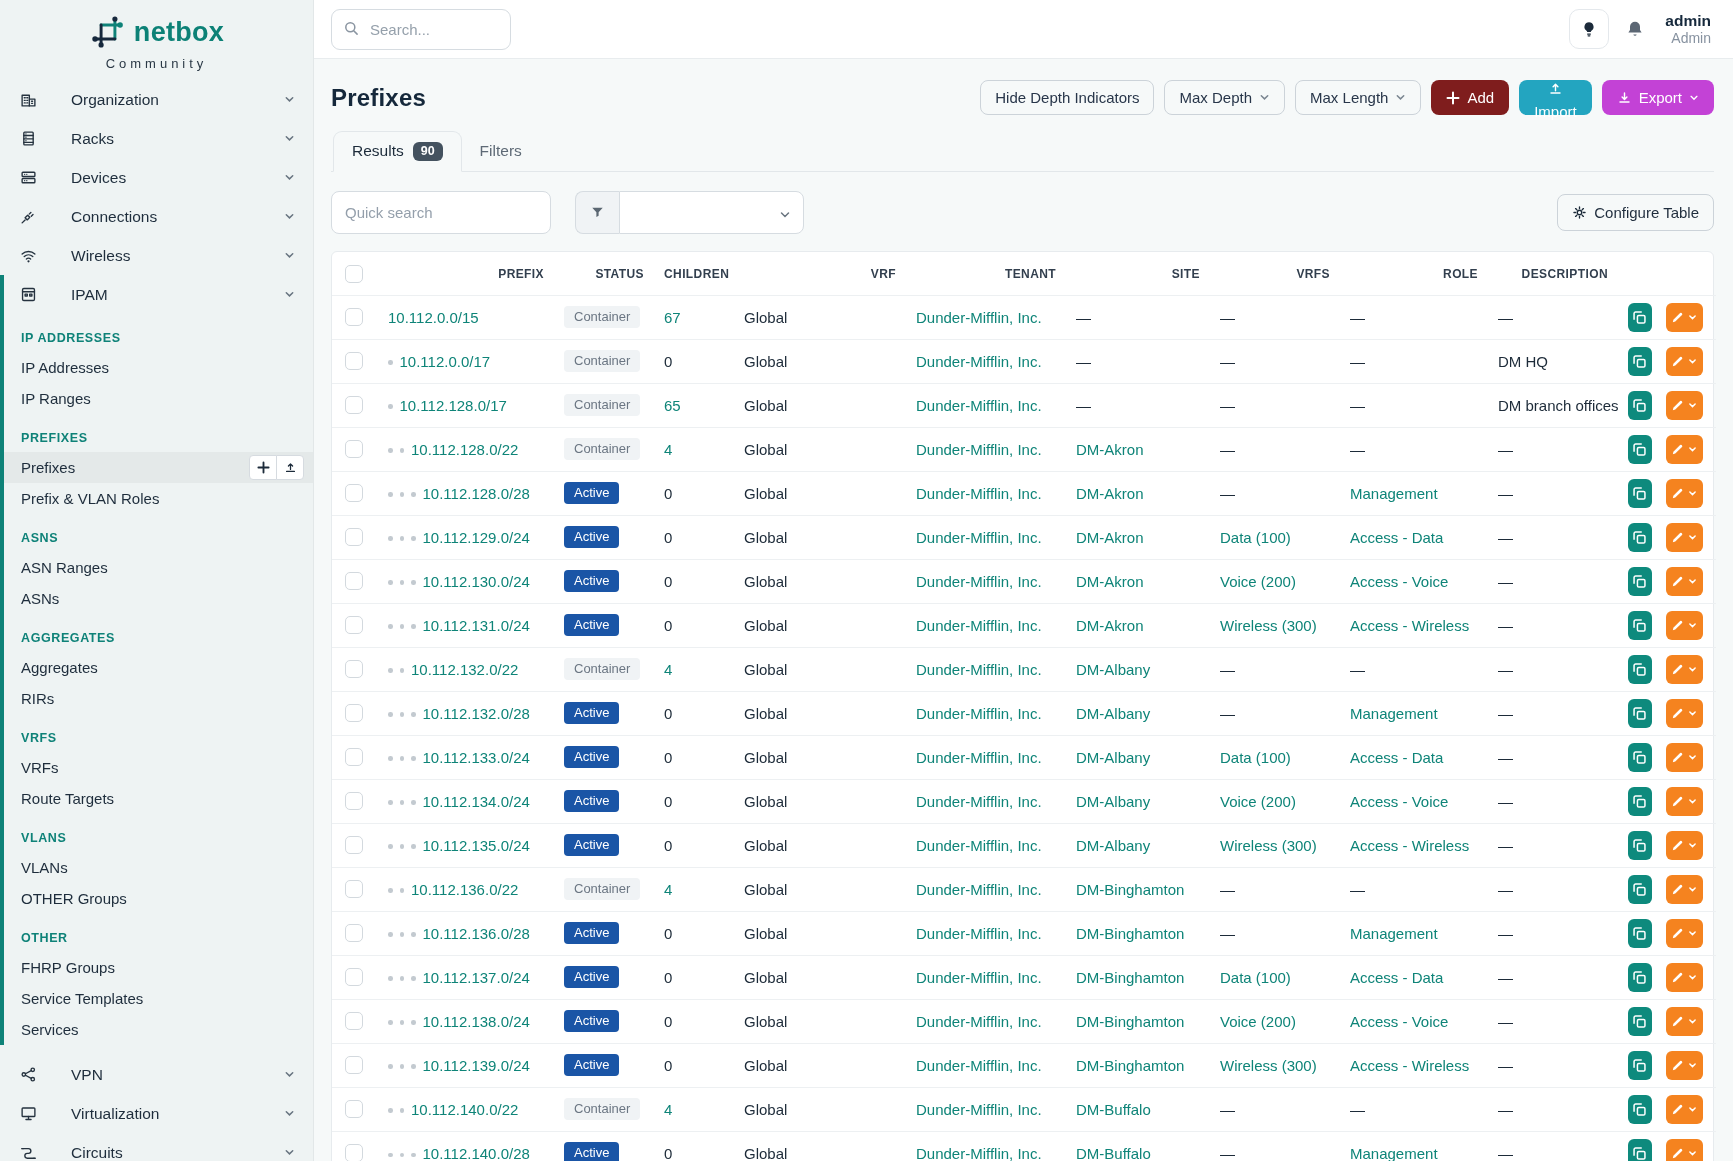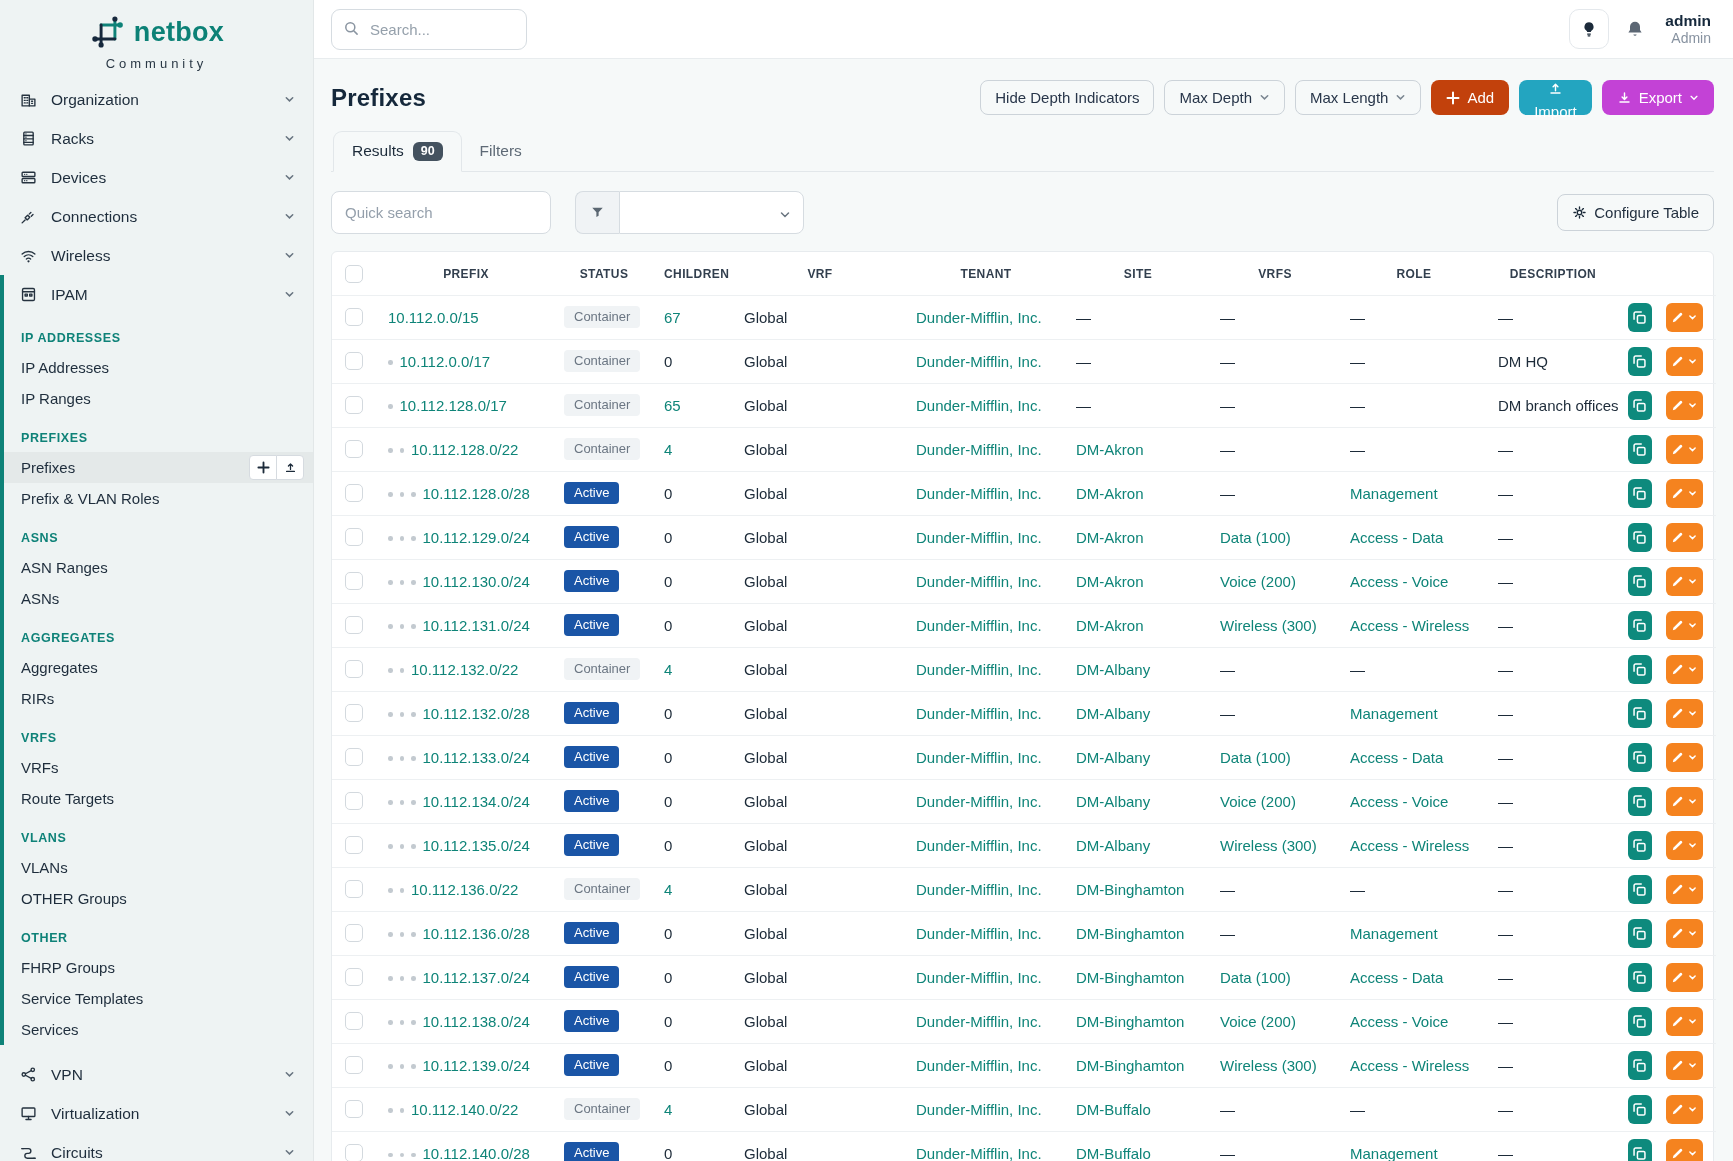--- a/index.html
+++ b/index.html
@@ -5,57 +5,57 @@
   html,body{margin:0;padding:0;}
   body{font-family:"Liberation Sans","DejaVu Sans",sans-serif;color:#1d2b39;}
   .app{display:flex;width:1733px;height:1161px;overflow:hidden;background:#f6f9f9;}
 
   
   .sidebar{width:313px;flex:none;background:#eef3f3;border-right:1px solid #e2e7e8;overflow:hidden;}
   .brand{padding:13px 0 9px;text-align:center;}
   .brand-row{display:inline-flex;align-items:center;gap:7px;}
   .brand-name{font-size:27px;font-weight:700;color:#0c8176;letter-spacing:.3px;}
   .brand-sub{font-size:13px;letter-spacing:4px;color:#2a3845;margin-top:1px;font-weight:500;}
-  .nav-item{height:39px;display:flex;align-items:center;padding:0 18px 0 20px;color:#1e2d3c;font-size:15.5px;cursor:pointer;}
+  .nav-item{height:39px;display:flex;align-items:center;padding:0 18px 0 20px;color:#1e2d3c;font-size:15.5px;cursor:pointer;gap:20px;}
   .nav-item .icn{width:18px;margin-right:13px;color:#25323f;display:inline-flex;}
   .nav-item .chev{margin-left:auto;color:#67737f;display:inline-flex;}
   .ipam-block{border-left:4px solid #0e8278;}
   .ipam-block .nav-item{padding-left:16px;}
   .side-header{margin:16px 0 5px;padding-left:17px;font-size:12.5px;font-weight:700;color:#0e8278;letter-spacing:.6px;line-height:17px;}
   .sub-item{height:31px;display:flex;align-items:center;padding-left:17px;font-size:15px;color:#1e2d3c;position:relative;cursor:pointer;}
   .sub-item.active{background:#e4e9e9;}
   .mini-group{position:absolute;right:9px;top:3px;display:flex;}
   .mini-btn{width:28px;height:25px;background:#fff;border:1px solid #d6dbe0;display:flex;align-items:center;justify-content:center;color:#1c2b3a;padding:0;cursor:pointer;}
   .mini-btn:first-child{border-radius:4px 0 0 4px;}
   .mini-btn:last-child{border-radius:0 4px 4px 0;margin-left:-1px;}
   .nav-bottom{margin-top:10px;}
 
   
   .main{flex:1;display:flex;flex-direction:column;min-width:0;}
   .topbar{height:58px;flex:none;background:#fff;border-bottom:1px solid #e8ecee;display:flex;align-items:center;padding:0 22px 0 17px;}
-  .searchbox{position:relative;width:196px;}
+  .searchbox{position:relative;width:180px;}
   .searchbox .icn{position:absolute;left:12px;top:11px;color:#8a95a1;}
   .searchbox input{width:100%;box-sizing:border-box;height:41px;border:1px solid #d6dce1;border-radius:9px;padding:0 10px 0 38px;font-size:15px;color:#2b3a48;background:#fff;outline:none;}
   .searchbox input::placeholder{color:#95a0ab;}
   .topbar-right{margin-left:auto;display:flex;align-items:center;gap:16px;}
   .icon-btn{width:40px;height:40px;background:#fff;border:1px solid #e4e8ec;border-radius:10px;display:flex;align-items:center;justify-content:center;color:#1c2b3a;cursor:pointer;}
   .bell{color:#5c6774;display:inline-flex;cursor:pointer;}
   .userbox{text-align:right;line-height:1.25;cursor:pointer;padding-left:4px;}
   .user-name{font-size:15.5px;font-weight:700;color:#16293c;}
   .user-role{font-size:14px;color:#8792a0;}
 
   .content{flex:1;padding:0 19px 0 17px;overflow:hidden;}
   .page-head{margin-top:21px;display:flex;align-items:center;justify-content:space-between;}
   .page-head h1{margin:0;font-size:24px;font-weight:600;color:#15283b;letter-spacing:.2px;}
   .actions{display:flex;align-items:center;gap:10px;}
   .btn{height:35px;border-radius:8px;font-size:15px;display:inline-flex;align-items:center;gap:7px;padding:0 14px;cursor:pointer;border:1px solid transparent;background:transparent;font-family:inherit;}
   .btn.outline{border-color:#ccd3d9;color:#28364a;}
   .btn .dd{color:#7a8590;display:inline-flex;}
   .btn.solid{color:#fff;font-weight:500;}
-  .btn.add{background:#c2410c;}
+  .btn.add{background:#7f1d1d;}
   .btn.import{background:#23a5c0;flex-direction:column;}
   .btn.export{background:#c342d6;}
   .btn.solid .dd{color:#fff;}
 
   .tabs{margin-top:16px;display:flex;border-bottom:1px solid #e2e7ea;padding-left:2px;text-align:right;}
   .tab{padding:10px 18px;font-size:15.5px;color:#5e6a76;display:flex;align-items:center;cursor:pointer;}
   .tab.active{background:#f6f9f9;border:1px solid #e2e7ea;border-bottom-color:#f6f9f9;margin-bottom:-1px;border-radius:9px 9px 0 0;color:#1c2b3a;font-weight:500;}
   .count{background:#44525f;color:#fff;font-size:12.5px;font-weight:600;padding:3px 8px;border-radius:6px;margin-left:9px;line-height:1;}
 
   .controls{margin-top:19px;display:flex;align-items:center;}
@@ -63,21 +63,21 @@
   .quick-search::placeholder{color:#949fab;}
   .filter-group{display:flex;margin-left:24px;height:43px;}
   .filter-addon{width:43px;background:#f0f3f5;border:1px solid #d6dce1;border-right:none;border-radius:8px 0 0 8px;display:flex;align-items:center;justify-content:center;color:#5b6772;}
   .filter-select{width:183px;background:#fff;border:1px solid #d6dce1;border-radius:0 8px 8px 0;position:relative;cursor:pointer;}
   .filter-select .dd{position:absolute;right:12px;top:15px;color:#6a7580;}
   .btn.config{margin-left:auto;height:37px;color:#1f2d3d;font-weight:500;}
   .btn.config .icn{color:#1c2b3a;display:inline-flex;}
 
   .card{margin-top:17px;background:#fff;border:1px solid #e7ebee;border-radius:6px 6px 0 0;}
   table{width:100%;border-collapse:collapse;table-layout:fixed;}
-  th{text-align:center;padding:13px 10px 12px;font-size:12px;font-weight:700;color:#323f4e;letter-spacing:.4px;white-space:nowrap;}
+  th{text-align:right;padding:13px 10px 12px;font-size:12px;font-weight:700;color:#323f4e;letter-spacing:.4px;white-space:nowrap;}
   td{padding:7px 10px;border-top:1px solid #edf0f2;font-size:15px;color:#1d2b39;white-space:nowrap;vertical-align:middle;height:29px;}
   .cb{width:18px;height:18px;border:1px solid #d3d9de;border-radius:5px;background:#fff;box-sizing:border-box;cursor:pointer;}
   td.cbcell,th.cbcell{padding-left:13px;}
   a.lnk{color:#0e8478;text-decoration:none;cursor:pointer;}
   .dot{display:inline-block;width:4.5px;height:4.5px;border-radius:50%;background:#c3cad0;margin-right:7px;vertical-align:middle;}
   .badge{font-size:13px;padding:4px 10px;border-radius:4px;display:inline-block;line-height:1.15;}
   .badge-container{background:#f0f3f5;color:#6b7683;}
   .badge-active{background:#1a55a6;color:#fff;}
   td.actions{text-align:right;padding-right:13px;}
   .act{height:29px;border:none;border-radius:6px;display:inline-flex;align-items:center;justify-content:center;color:#fff;cursor:pointer;vertical-align:middle;padding:0;}

